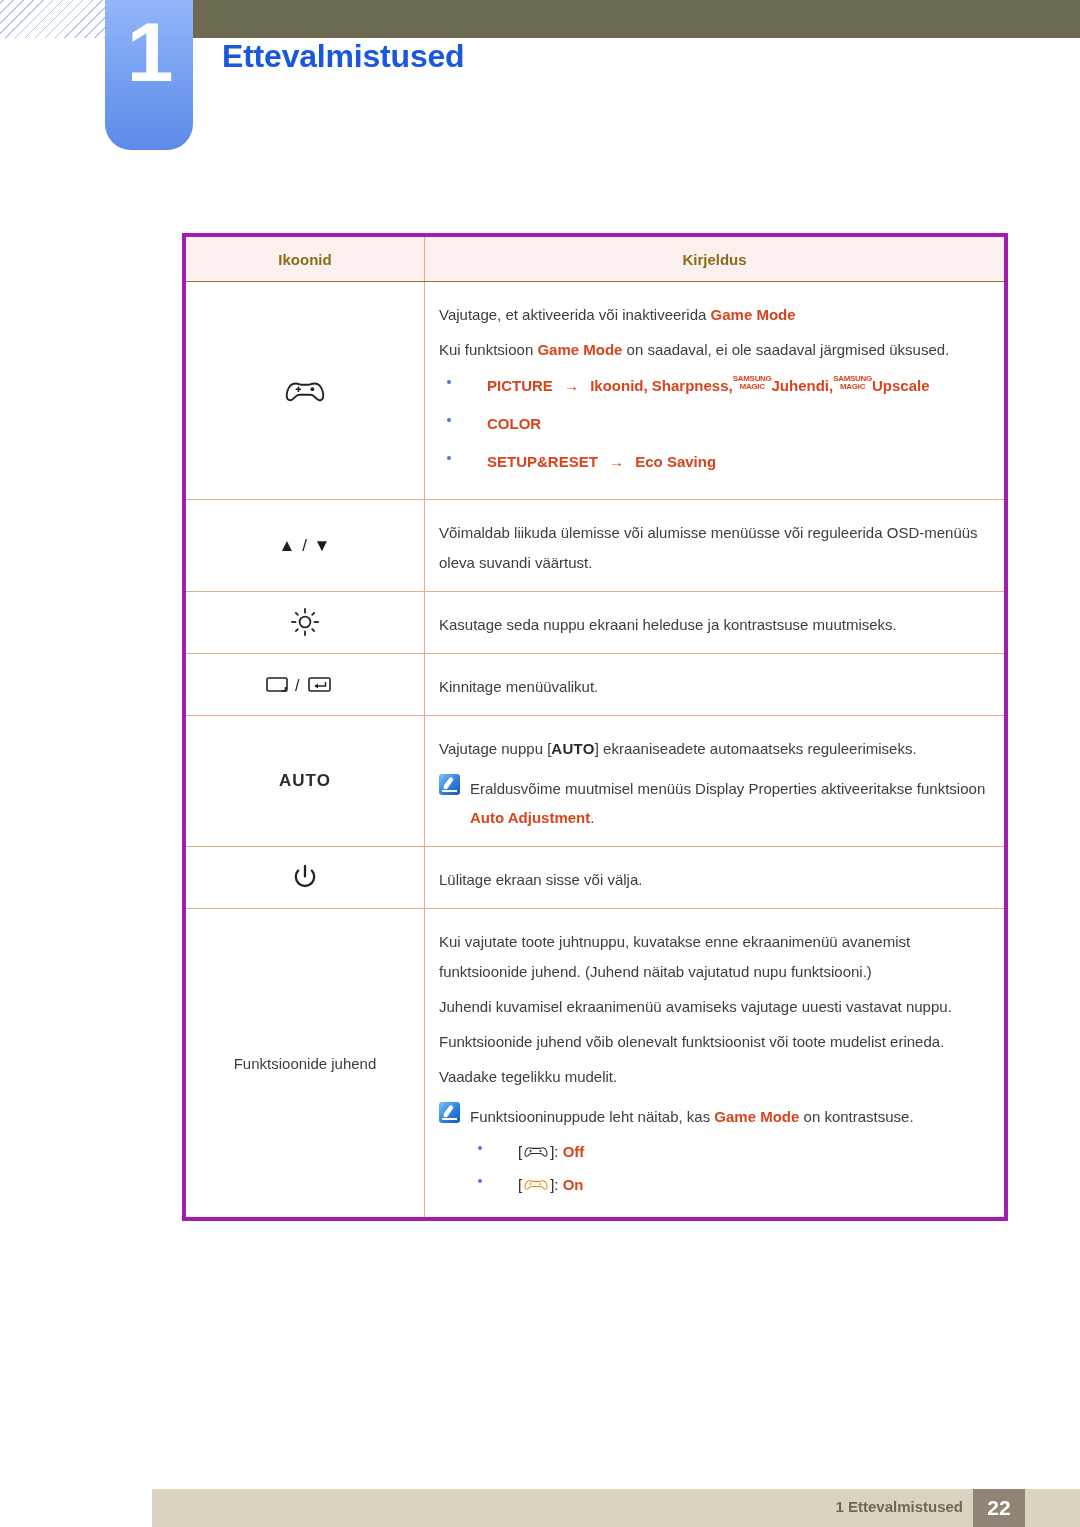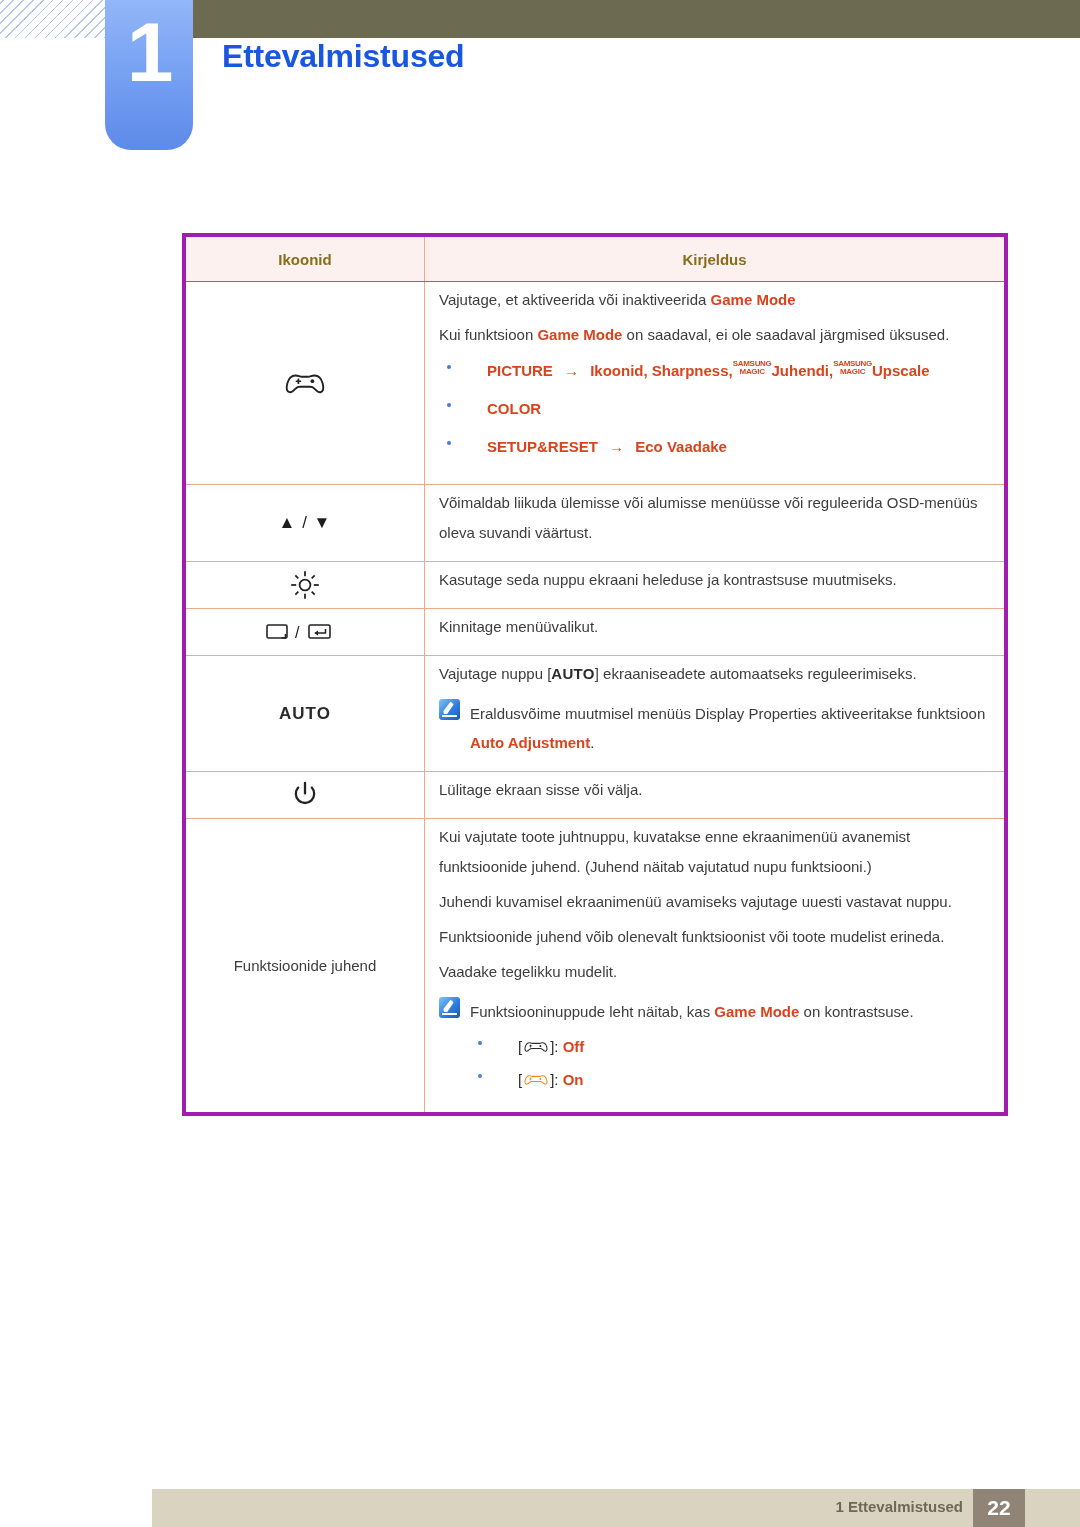--- a/index.html
+++ b/index.html
@@ -61,21 +61,21 @@
     border-bottom:1px solid #8a7a25;
     text-align:center;
   }
   .tbl th.c-icon, .tbl td.c-icon{width:238px;}
   .tbl td.c-icon{
     text-align:center;
     color:#3c3c3c;
     font-size:15px;
   }
   .tbl td.c-desc{
-    padding:3px 18px 14px 14px;
+    padding:18px 18px 14px 14px;
     color:#3d3d3d;
     font-size:15px;
     line-height:1.95;
   }
   .tbl td.c-desc p{margin:0 0 6px 0;}
   .tbl td.c-desc p:last-child{margin-bottom:0;}
 
   .orange{color:#d9441d;font-weight:bold;}
   .orange-n{color:#d9441d;}
 
@@ -196,21 +196,21 @@
           <span class="orange">PICTURE</span>
           <span class="orange-n arrowgl">→</span>
           <span class="orange">Ikoonid, Sharpness,</span><span class="magic"><b>SAMSUNG</b><b>MAGIC</b></span><span class="orange">Juhendi,</span><span class="magic"><b>SAMSUNG</b><b>MAGIC</b></span><span class="orange">Upscale</span>
         </li>
         <li>
           <span class="orange">COLOR</span>
         </li>
         <li>
           <span class="orange">SETUP&amp;RESET</span>
           <span class="orange-n arrowgl">→</span>
-          <span class="orange">Eco Vaadake</span>
+          <span class="orange">Eco Saving</span>
         </li>
       </ul>
     </td>
   </tr>
 
   <tr>
     <td class="c-icon">
       <span class="glyph-updown">▲ / ▼</span>
     </td>
     <td class="c-desc">

